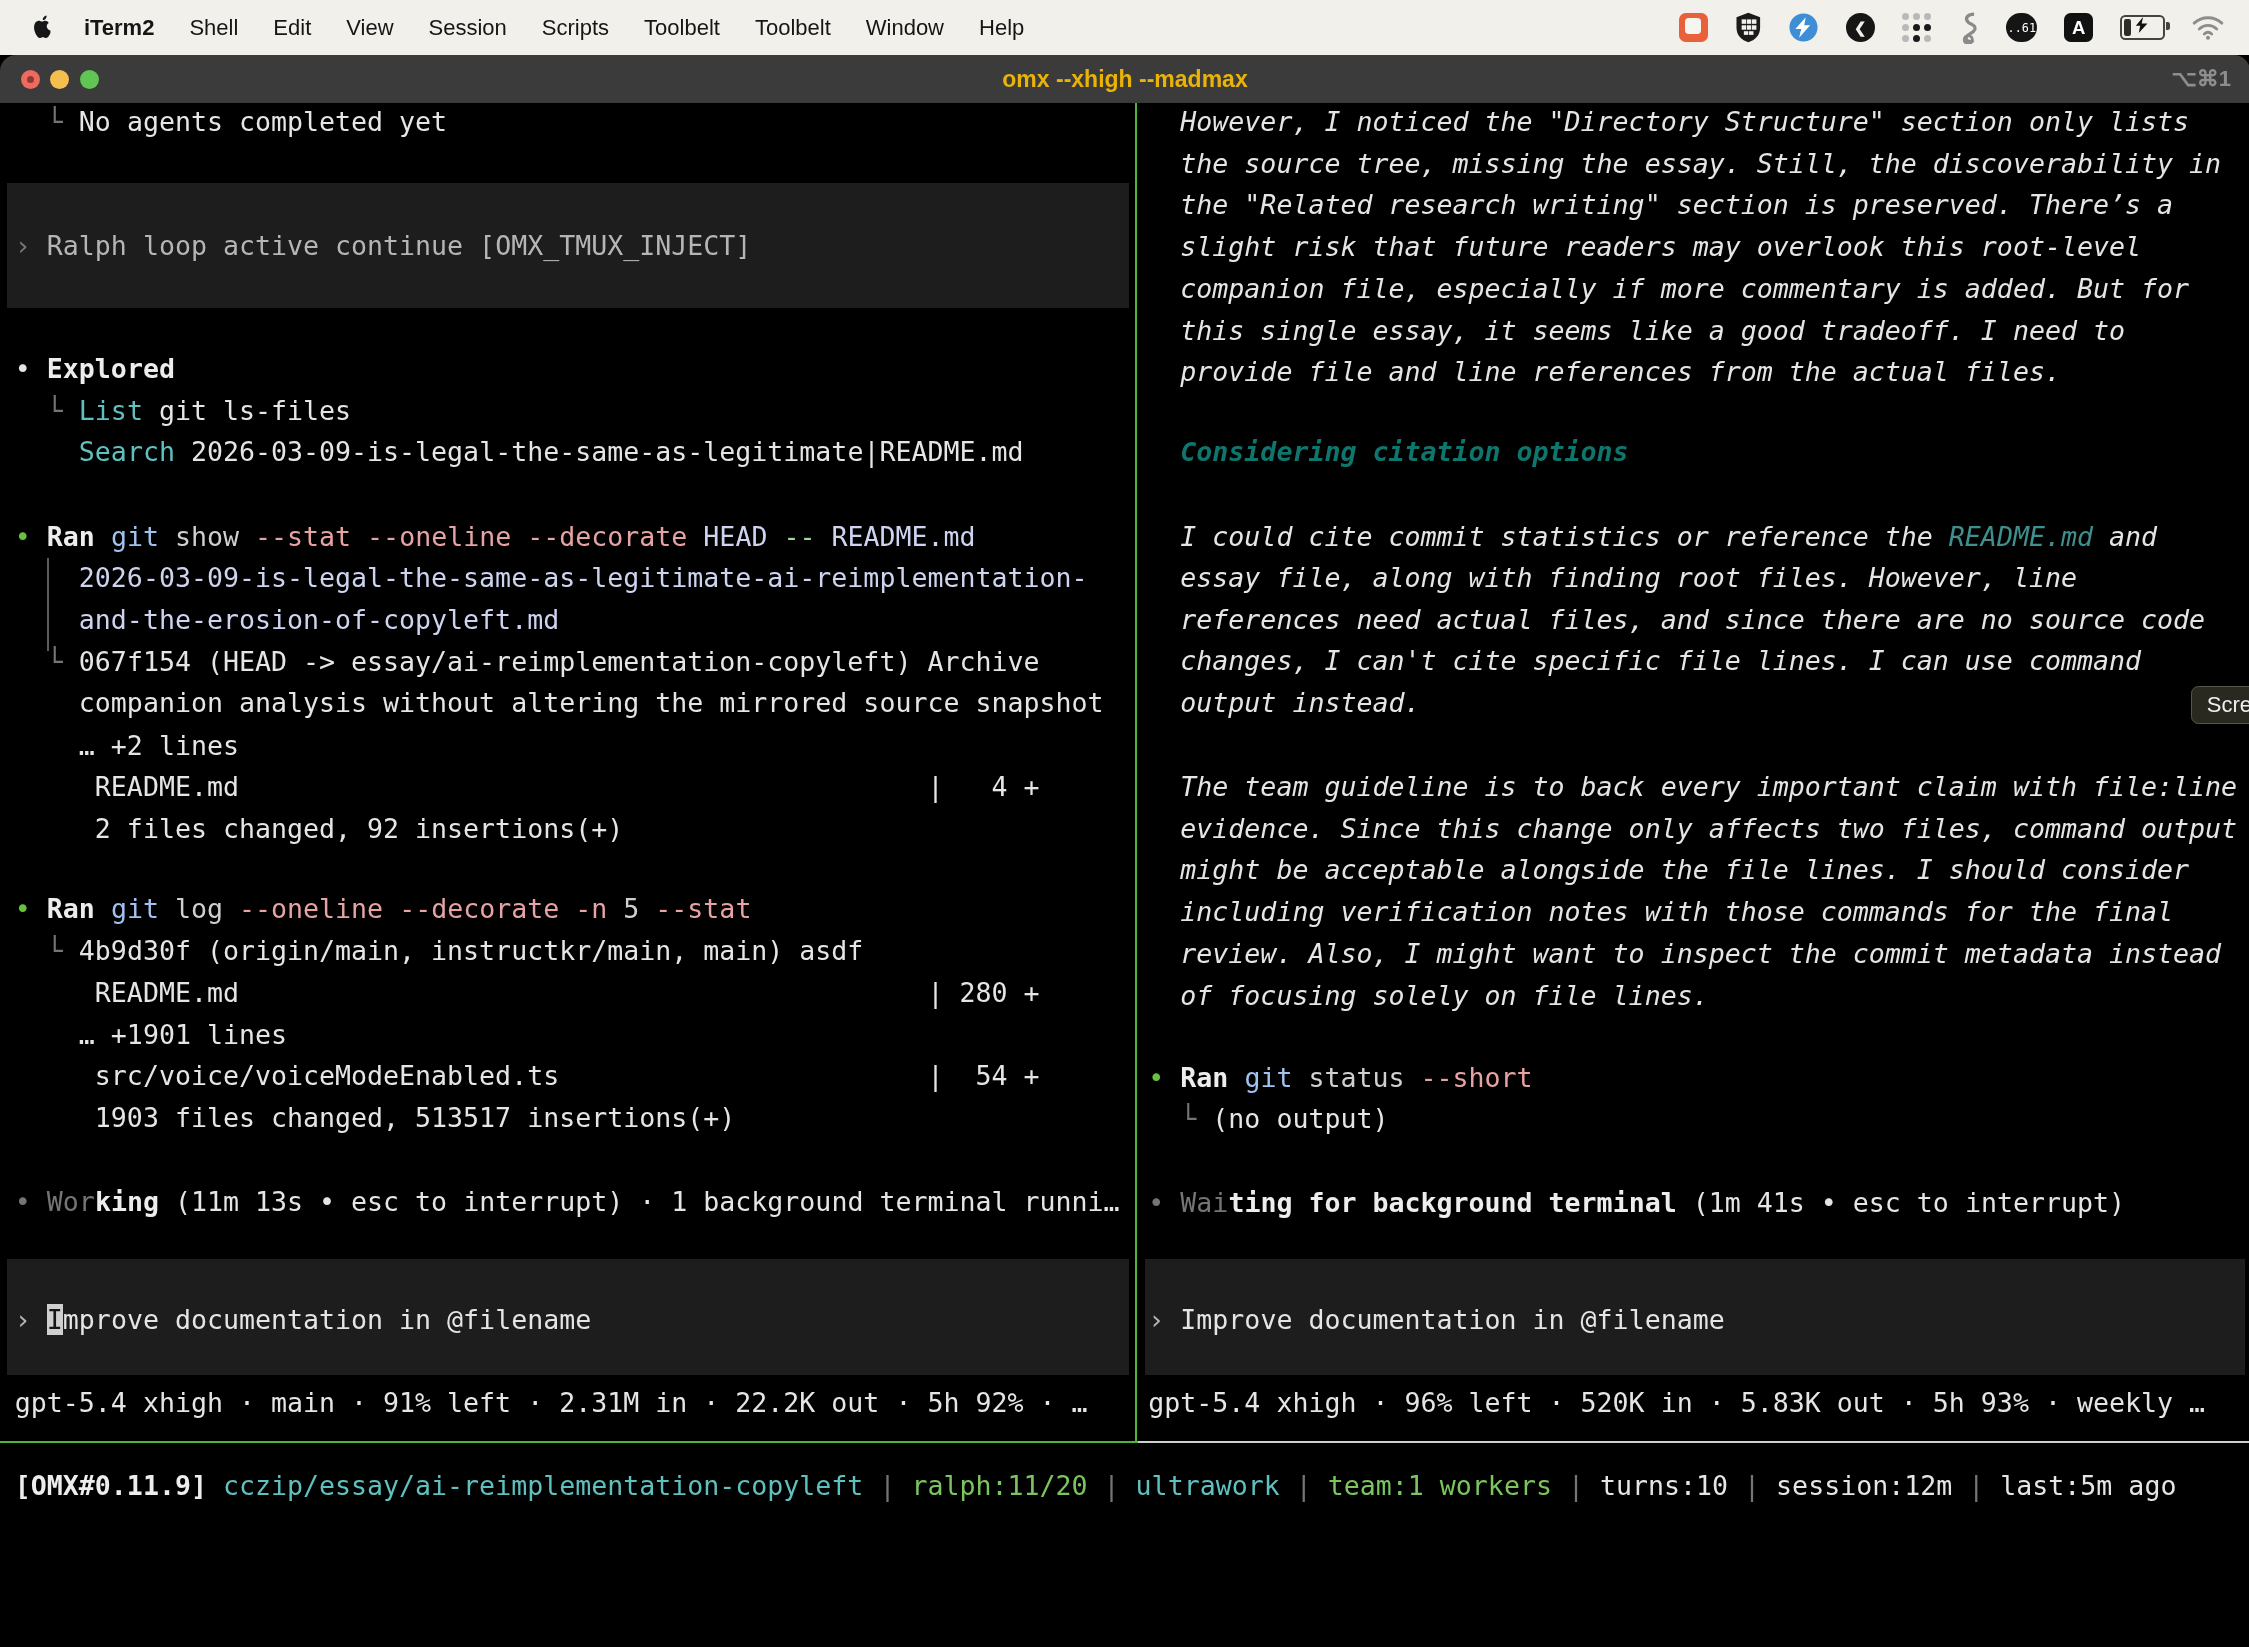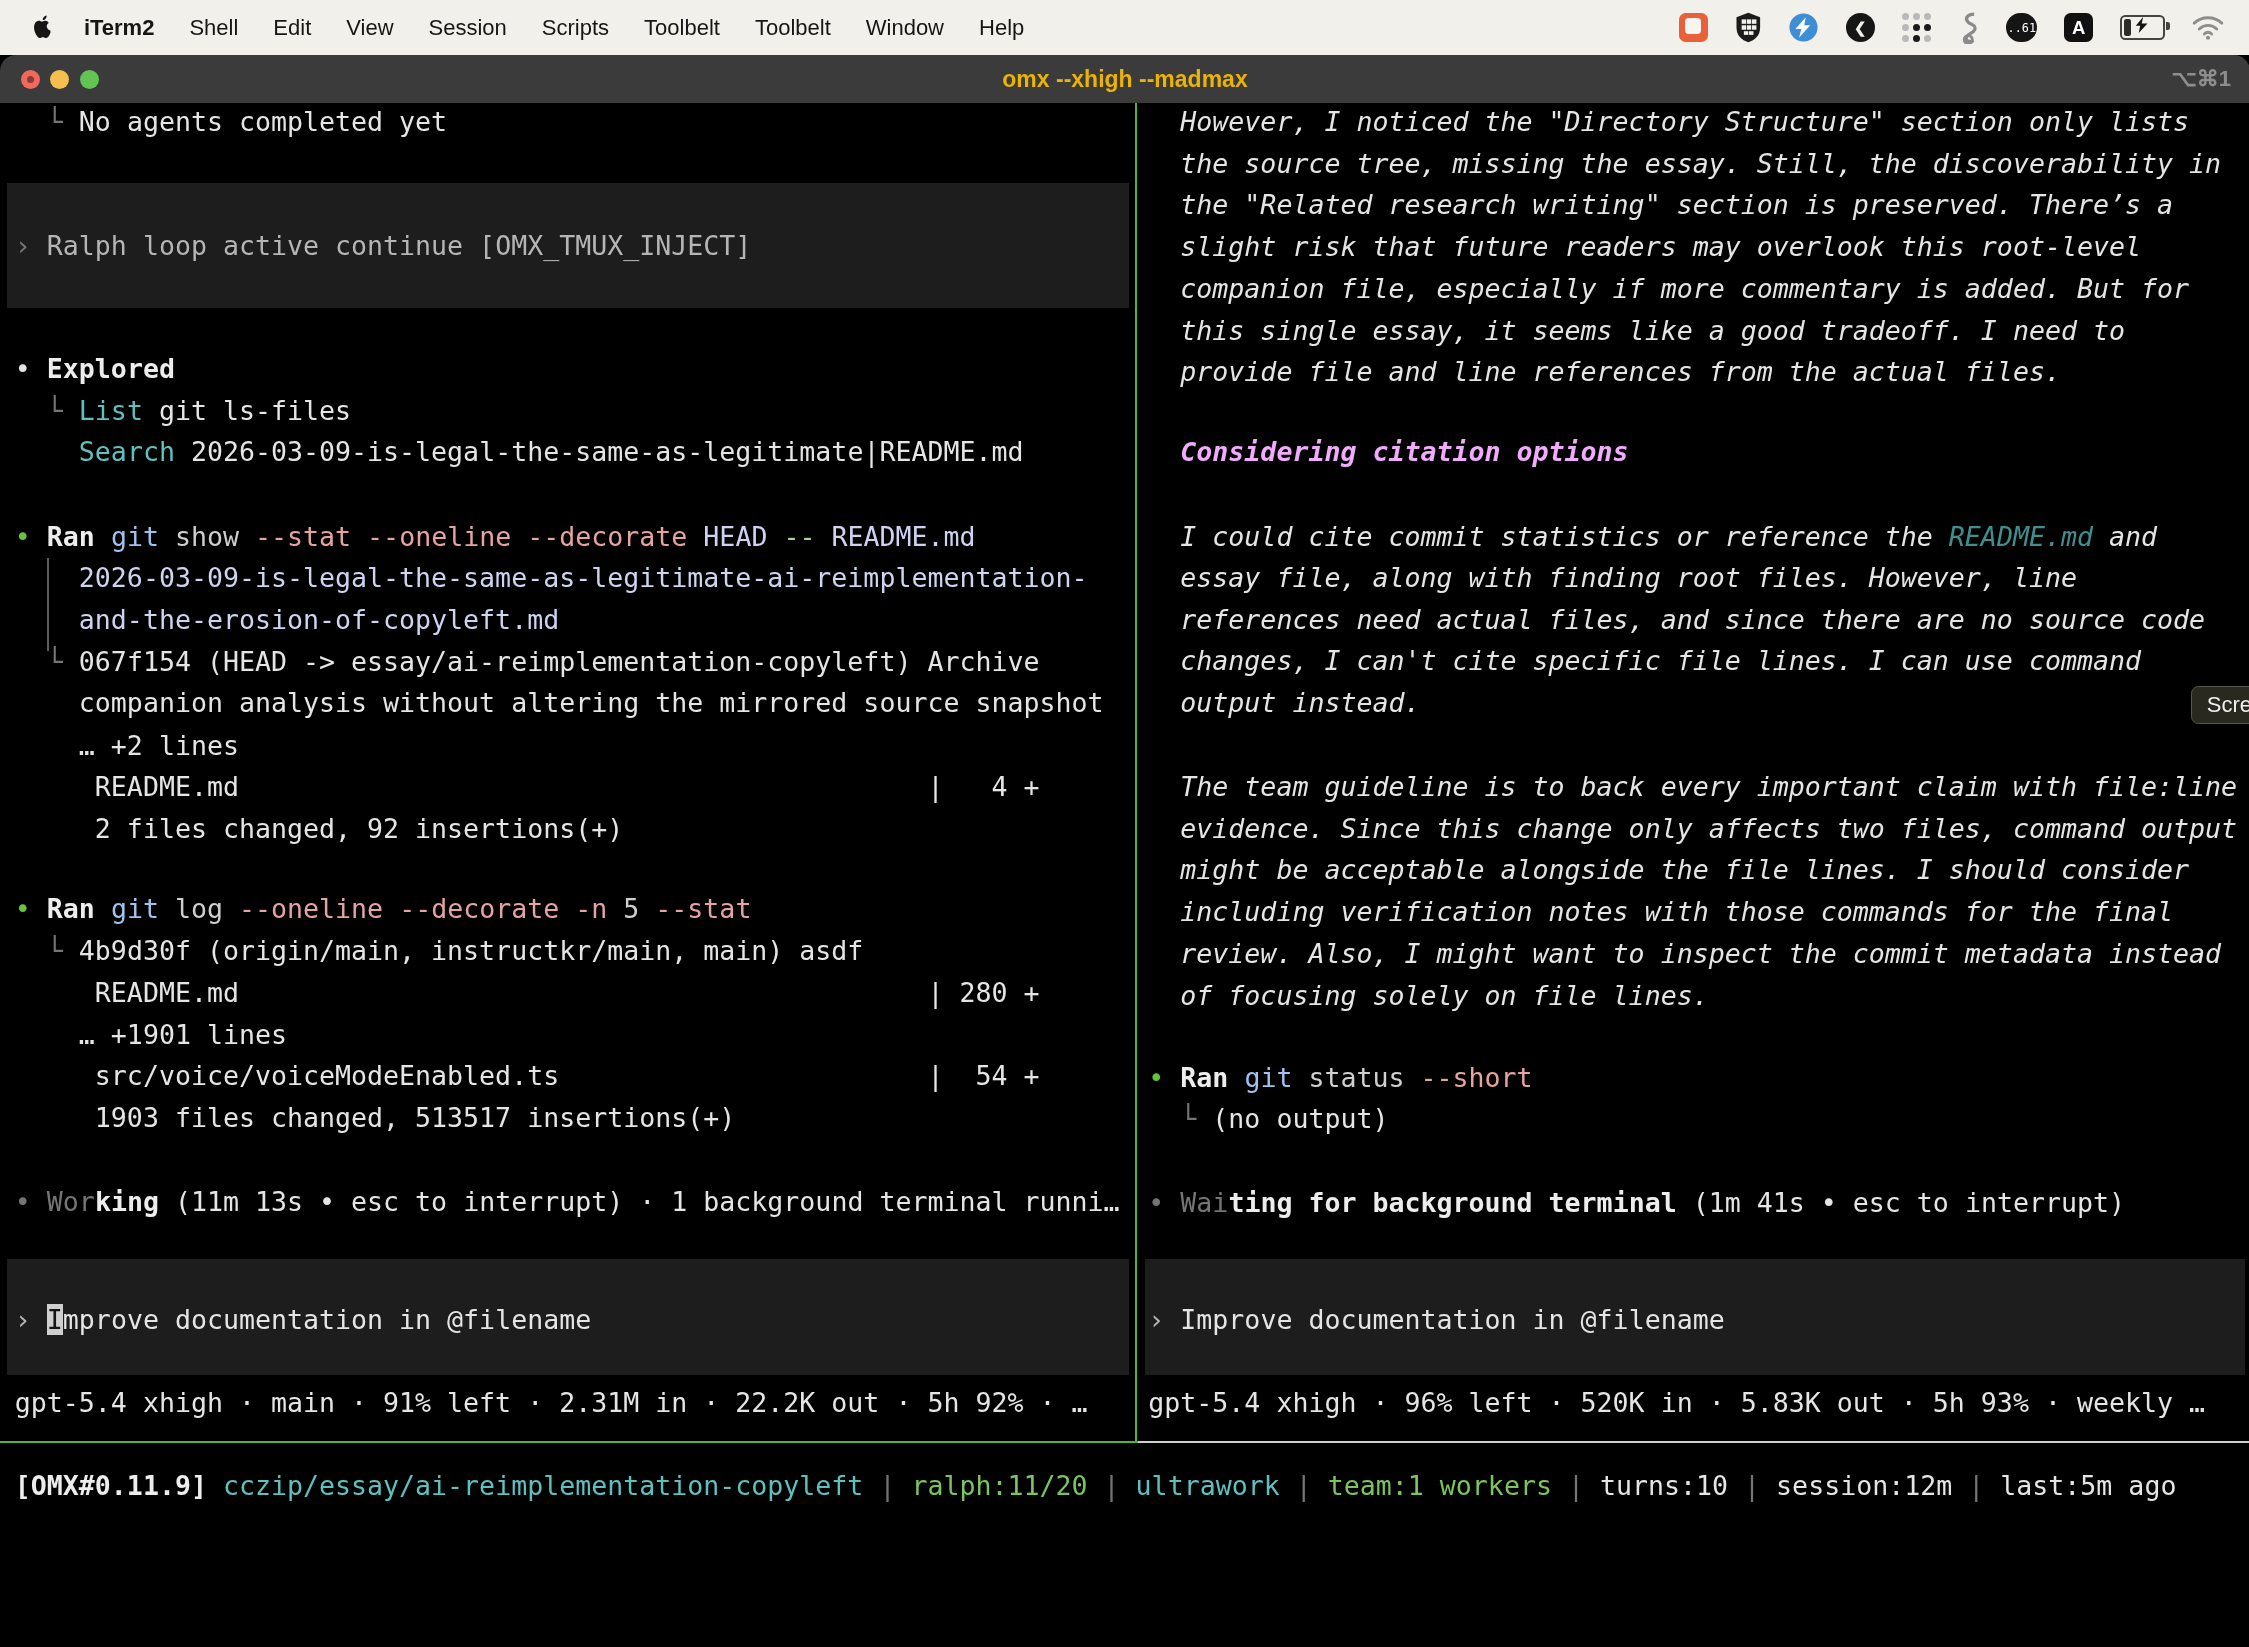--- a/index.html
+++ b/index.html
@@ -63,21 +63,21 @@
   .c-lg{color:#cfcfcf;}
   .c-b{color:#b5b5b5;}
   .c-cy{color:#5fc0c0;}
   .c-tl{color:#3f8f8f;}
   .c-gn{color:#9fd79f;}
   .c-gb{color:#67c33e;}
   .c-sg{color:#7cc45f;}
   .c-pk{color:#e7a3a3;}
   .c-bl{color:#a0c2ee;}
   .c-lv{color:#ced4f0;}
-  .c-gh{color:#f0abfc;font-weight:bold;}
+  .c-gh{color:#0f766e;font-weight:bold;}
   .c-cur{background:#cfcfcf;color:#151515;}
 
   
   .divider-v{position:absolute;left:1135px;top:48px;width:2.2px;height:1338px;background:#4fb43a;}
   .border-b-left{position:absolute;left:0;top:1386px;width:1138px;height:2.2px;background:#4fb43a;}
   .border-b-right{position:absolute;left:1138px;top:1386px;width:1112px;height:2.2px;background:#cfcfcf;}
 
   
   .omx{position:absolute;left:14.8px;top:1410px;white-space:pre;
        font-family:"DejaVu Sans Mono",monospace;font-size:26.6px;line-height:42px;}

